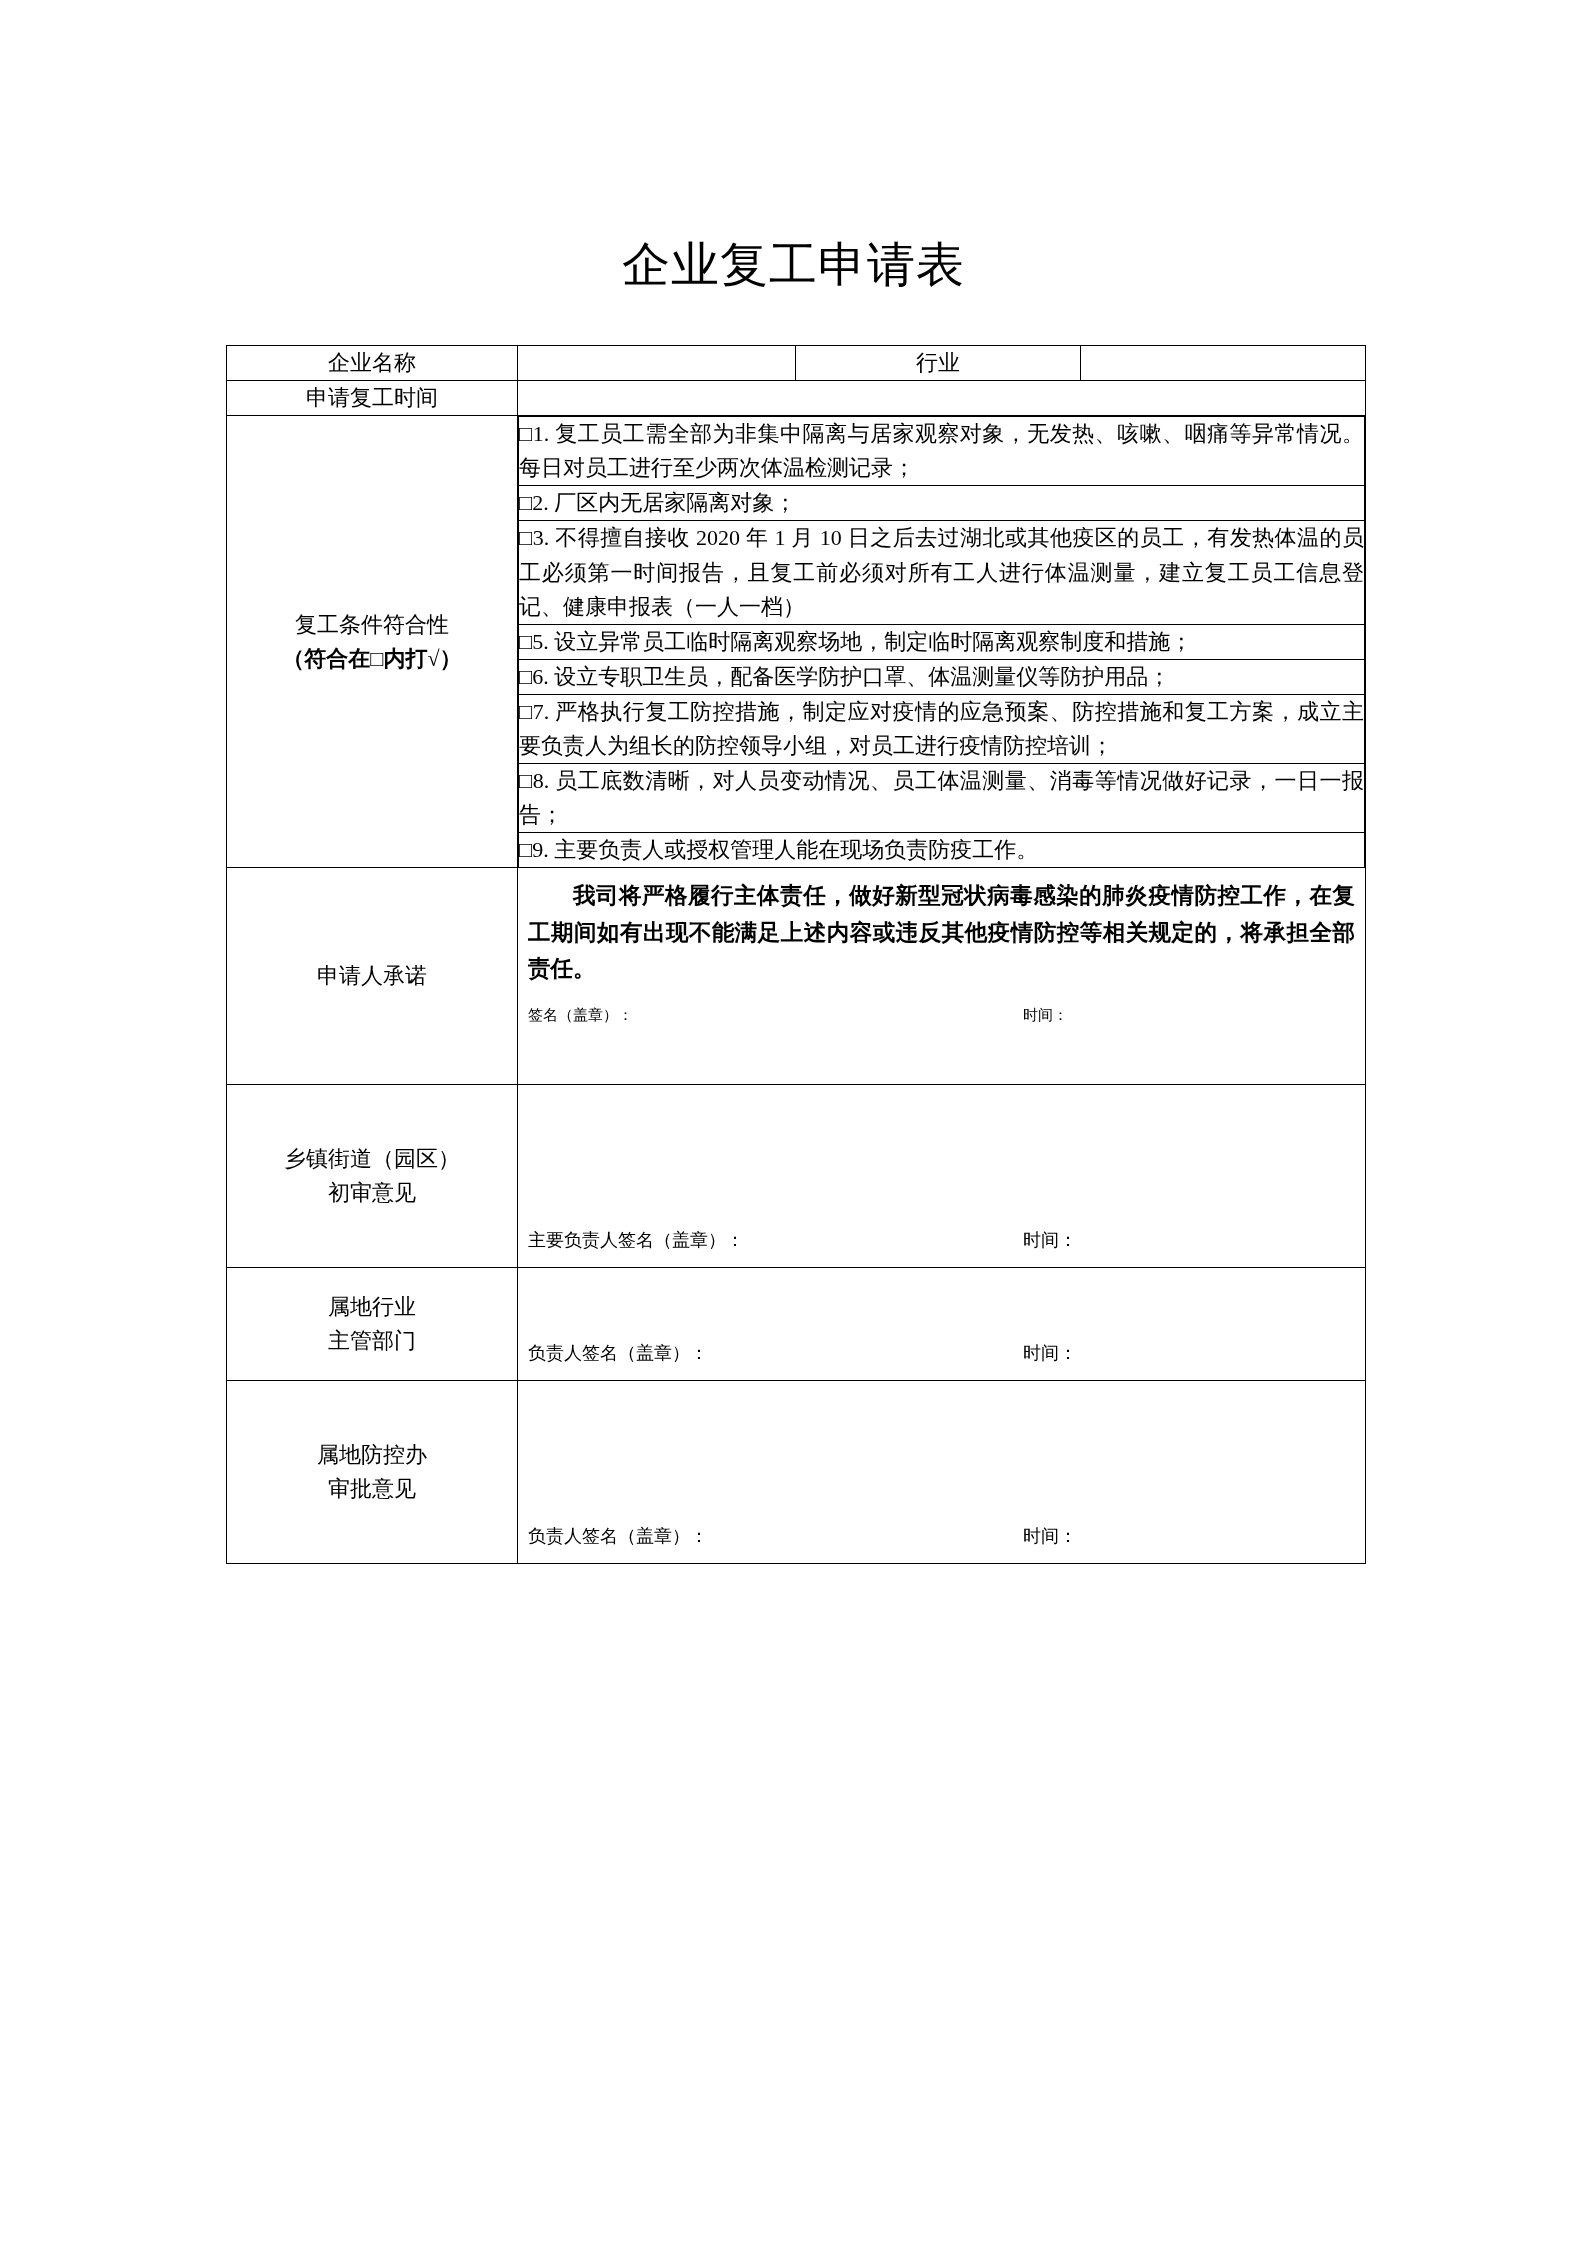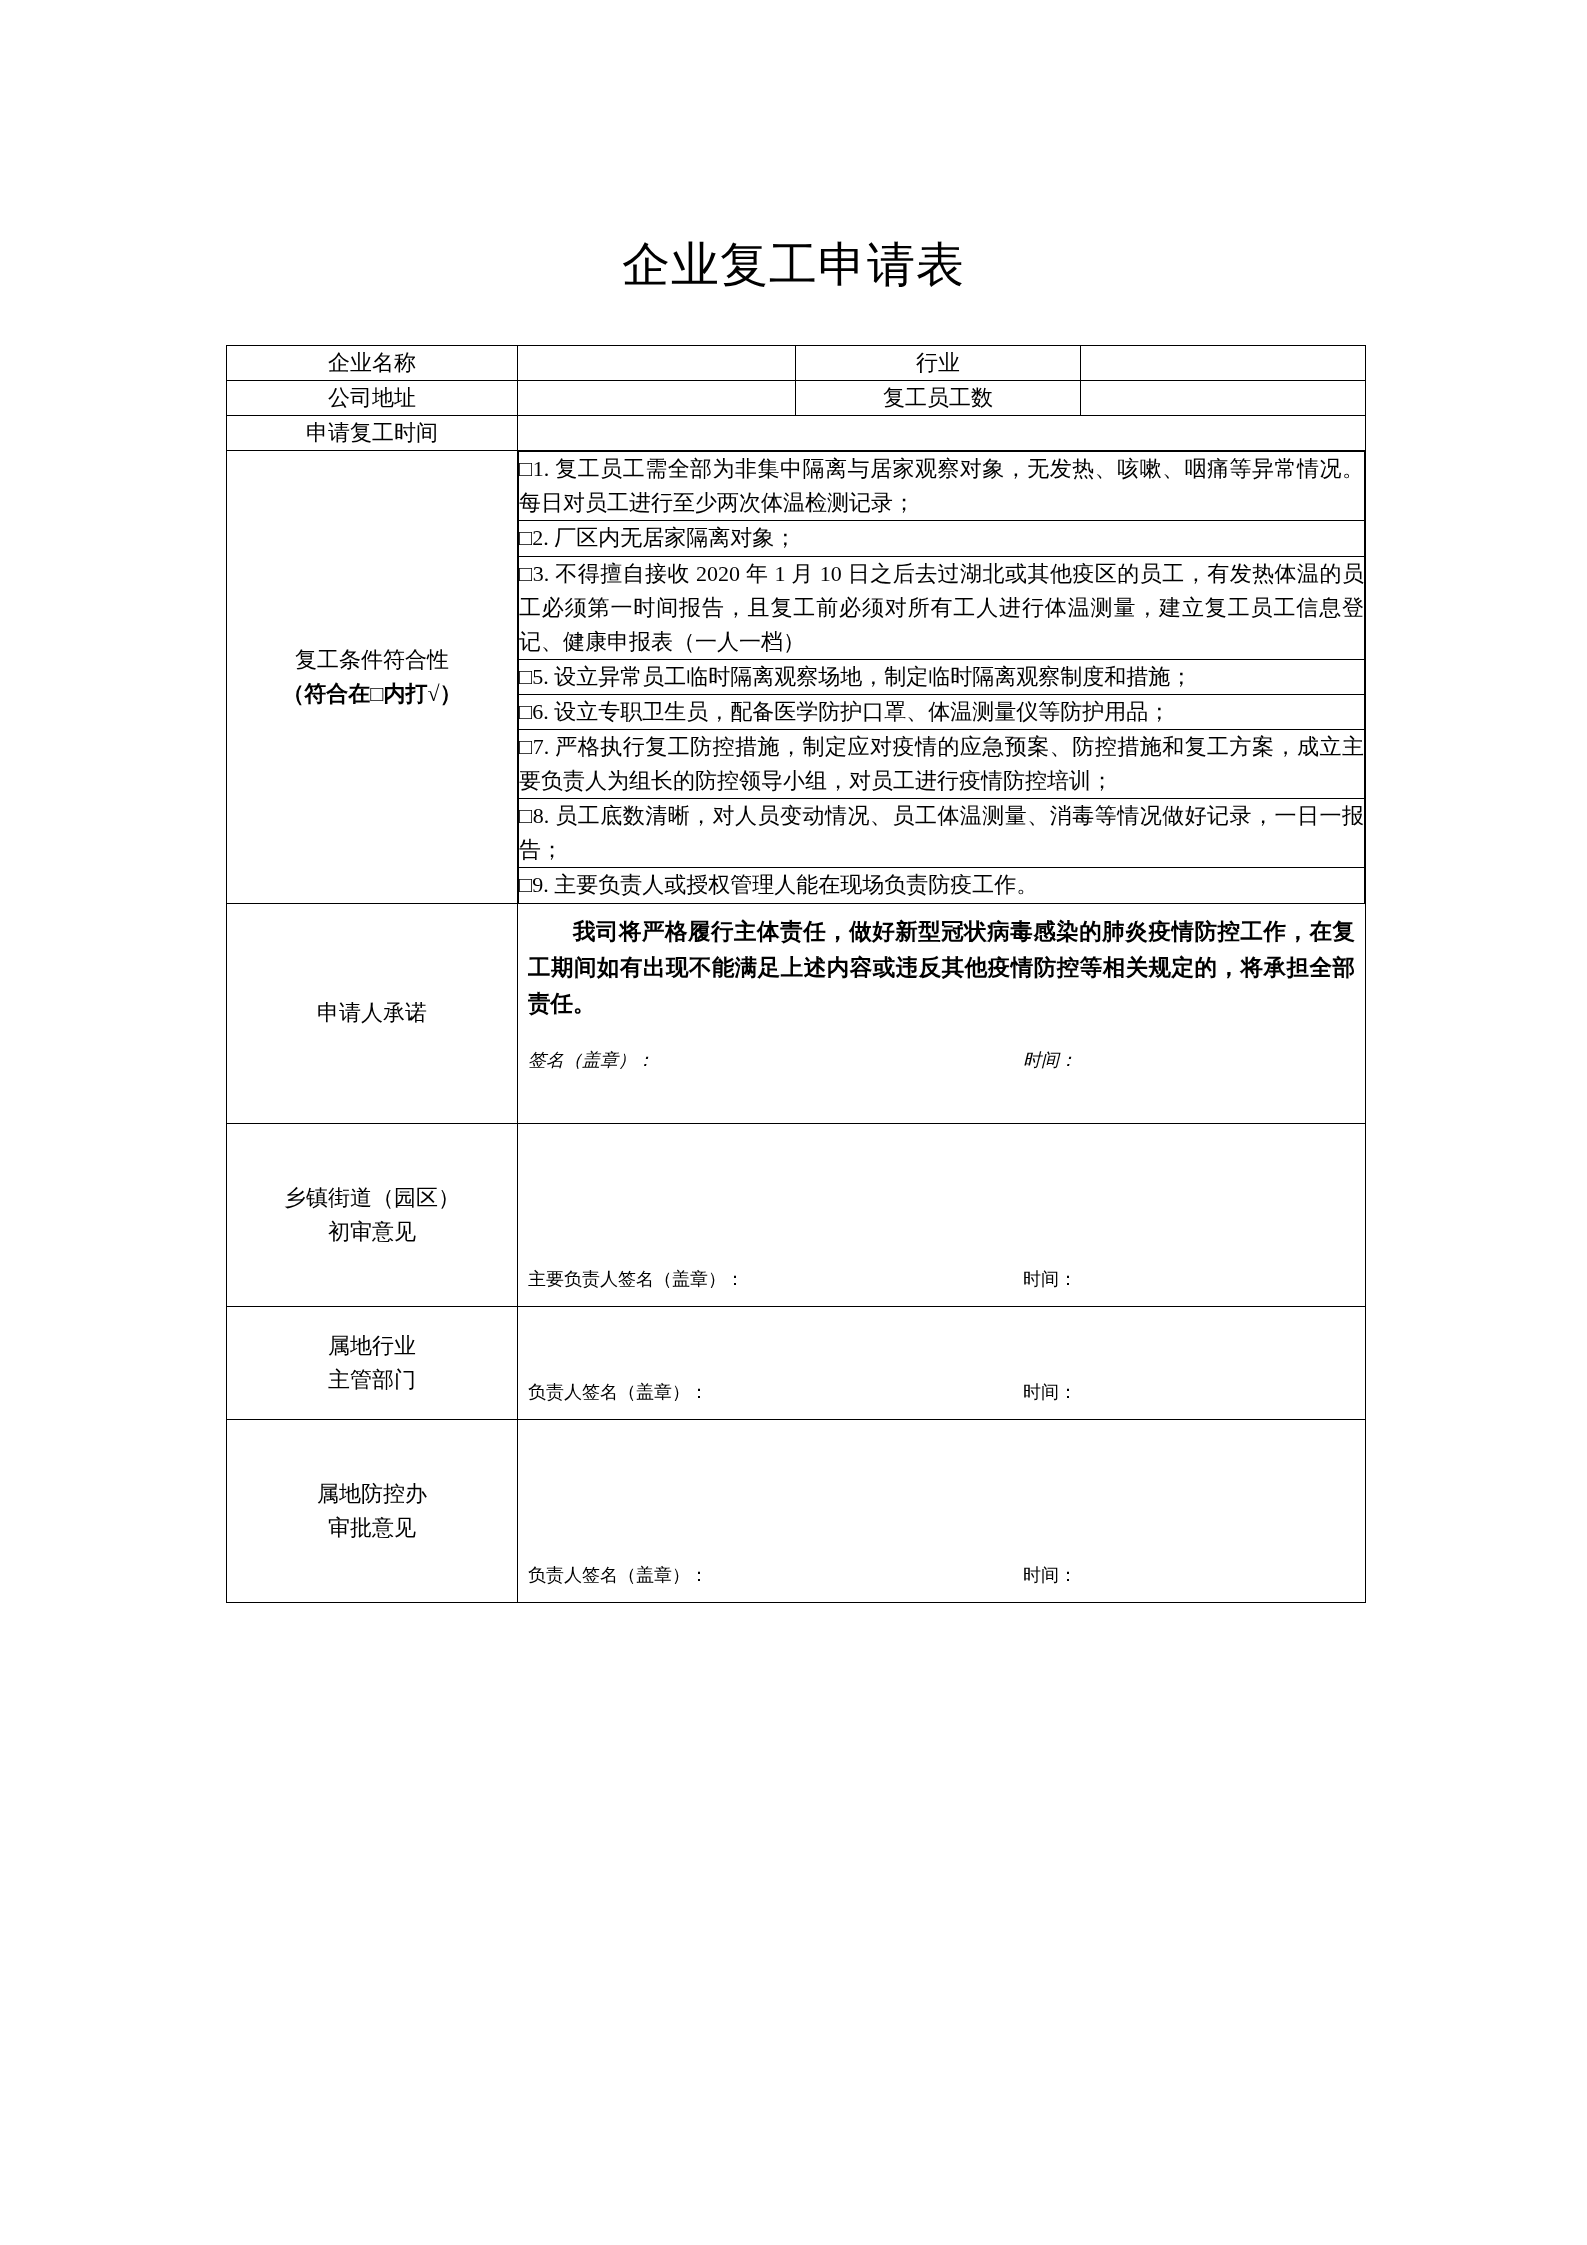--- a/index.html
+++ b/index.html
@@ -101,24 +101,23 @@
   .promise-text {
     font-weight: bold;
     font-size: 22.5px;
     line-height: 1.62;
     text-indent: 2em;
     text-align: justify;
     text-justify: inter-ideograph;
   }
   .sign-line {
     position: relative;
-    margin-top: 24px;
-    font-size: 18px;
+    margin-top: 16px;
+    font-size: 15px;
     height: 30px;
-    font-style: italic;
   }
   .sign-line .sig {
     position: absolute;
     left: 0;
   }
   .sign-line .tm {
     position: absolute;
     left: 495px;
   }
 
@@ -155,26 +154,20 @@
     <tbody>
 
       <tr>
         <td class="cell-label">企业名称</td>
         <td class="cell-blank"></td>
         <td class="cell-label">行业</td>
         <td class="cell-blank"></td>
       </tr>
 
 
-      <tr>
-        <td class="cell-label">公司地址</td>
-        <td class="cell-blank"></td>
-        <td class="cell-label">复工员工数</td>
-        <td class="cell-blank"></td>
-      </tr>
 
       <tr>
         <td class="cell-label">申请复工时间</td>
         <td class="cell-blank" colspan="3"></td>
       </tr>
 
       <tr>
         <td class="cond-label">
           <div>复工条件符合性</div>
           <div class="b">（符合在□内打√）</div>

